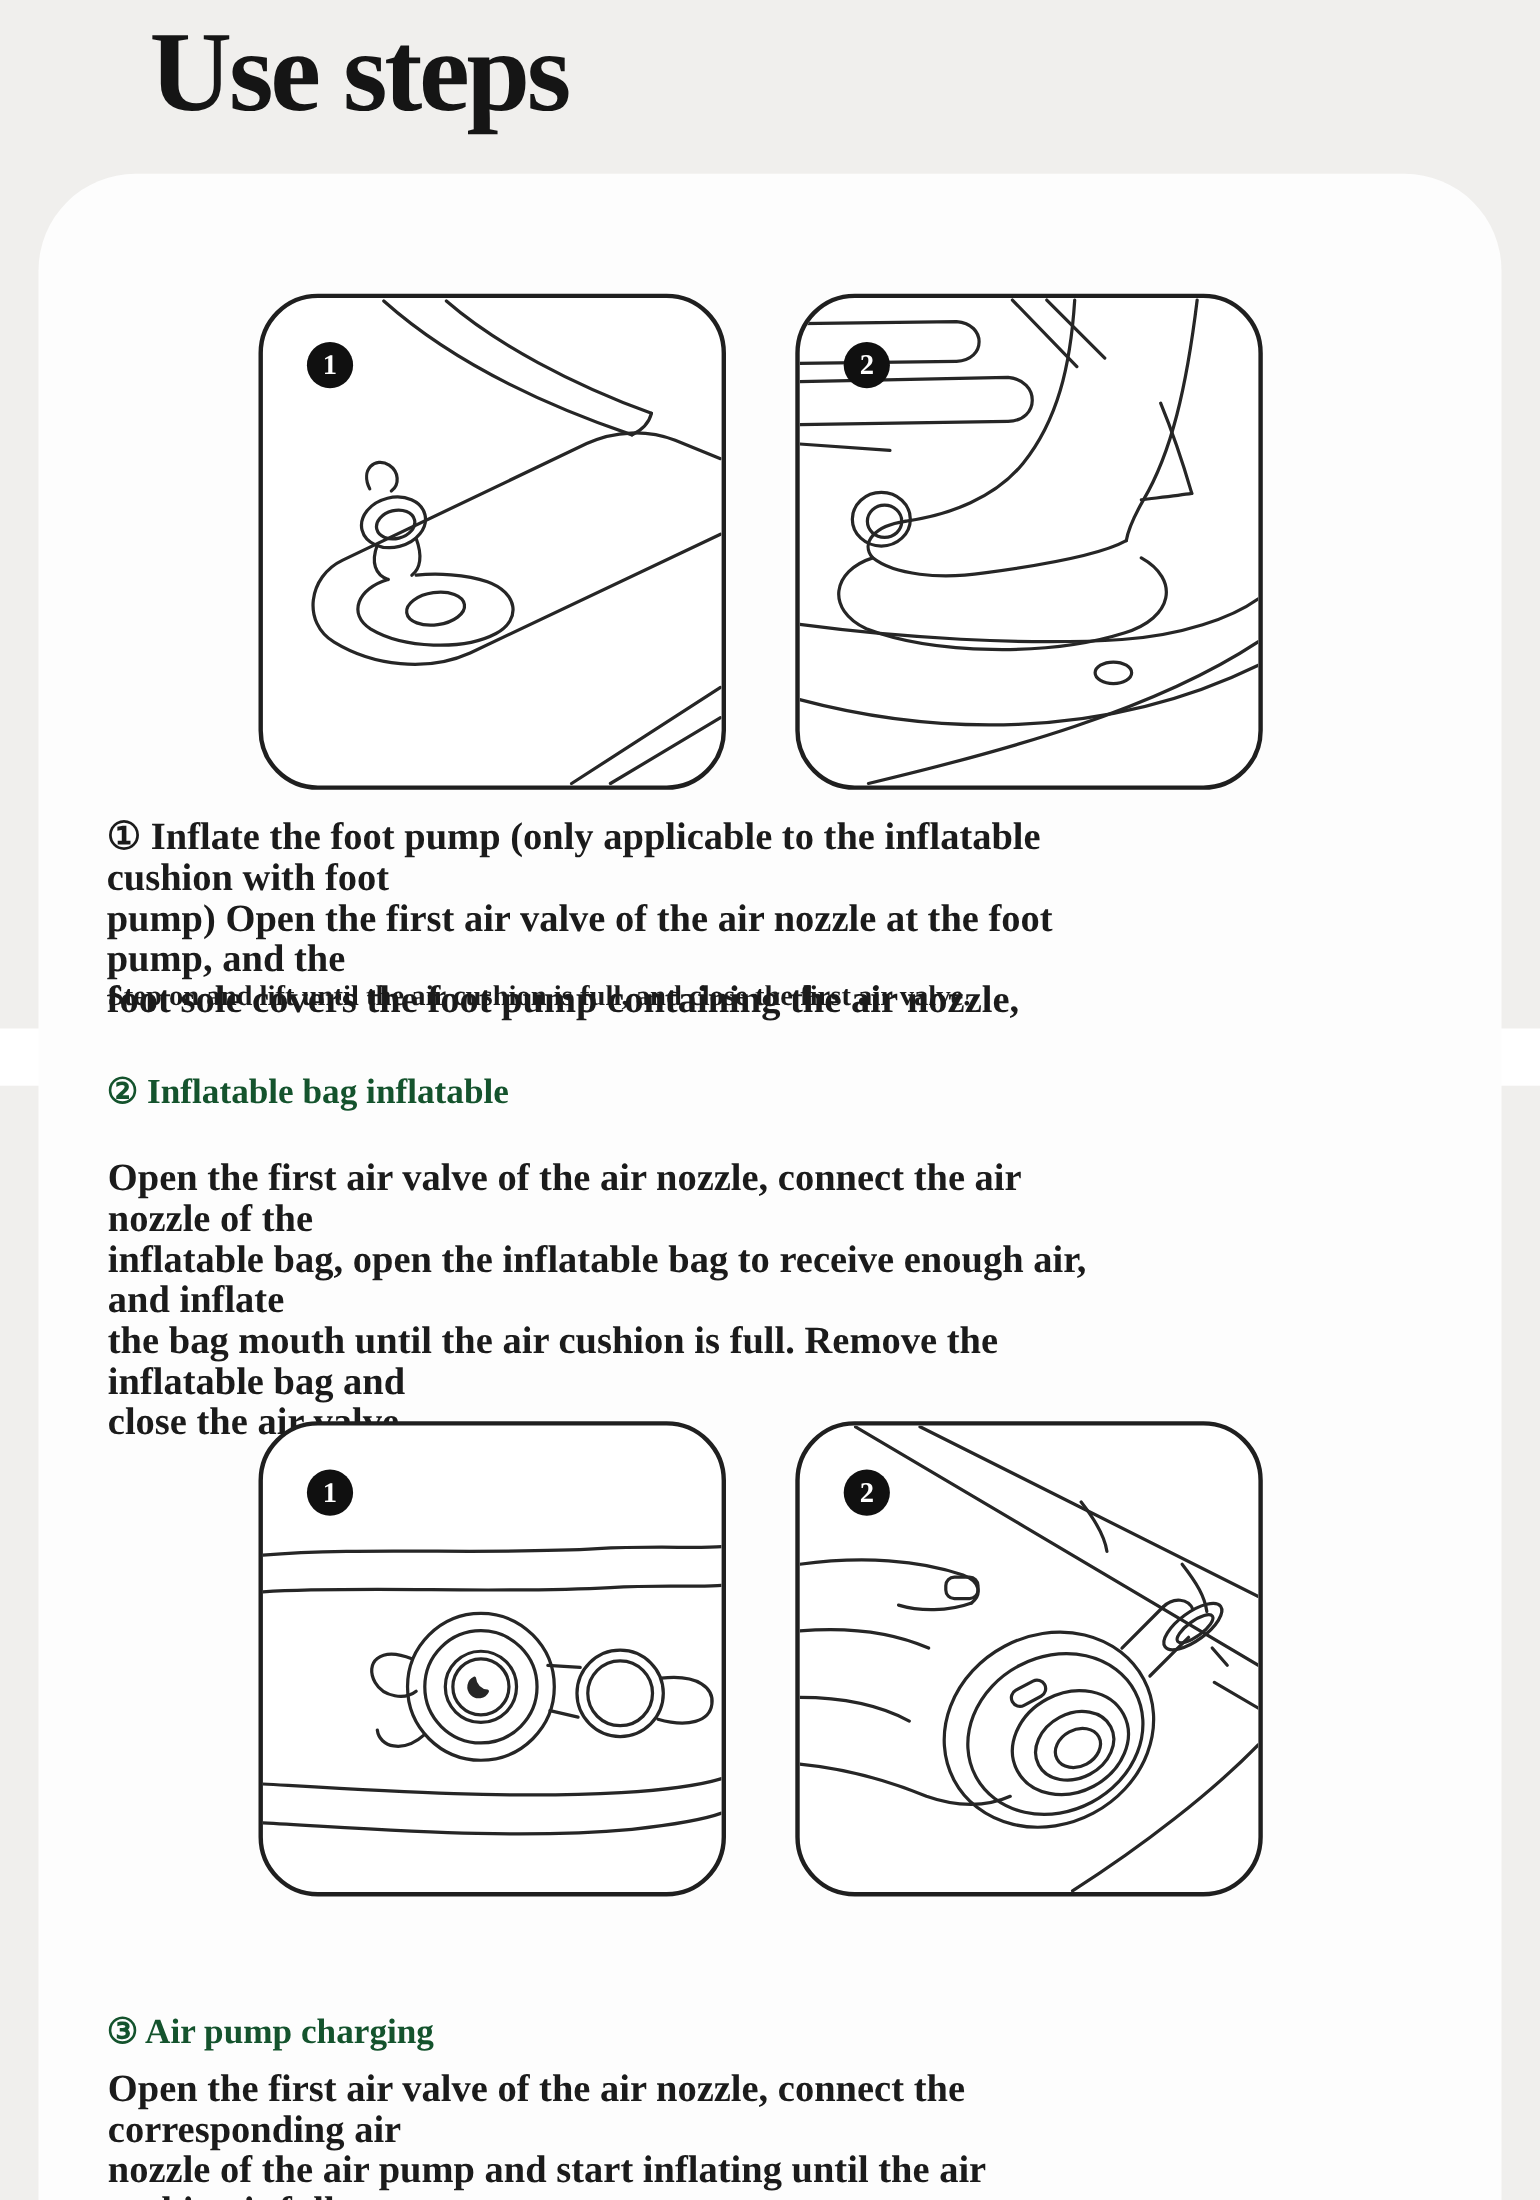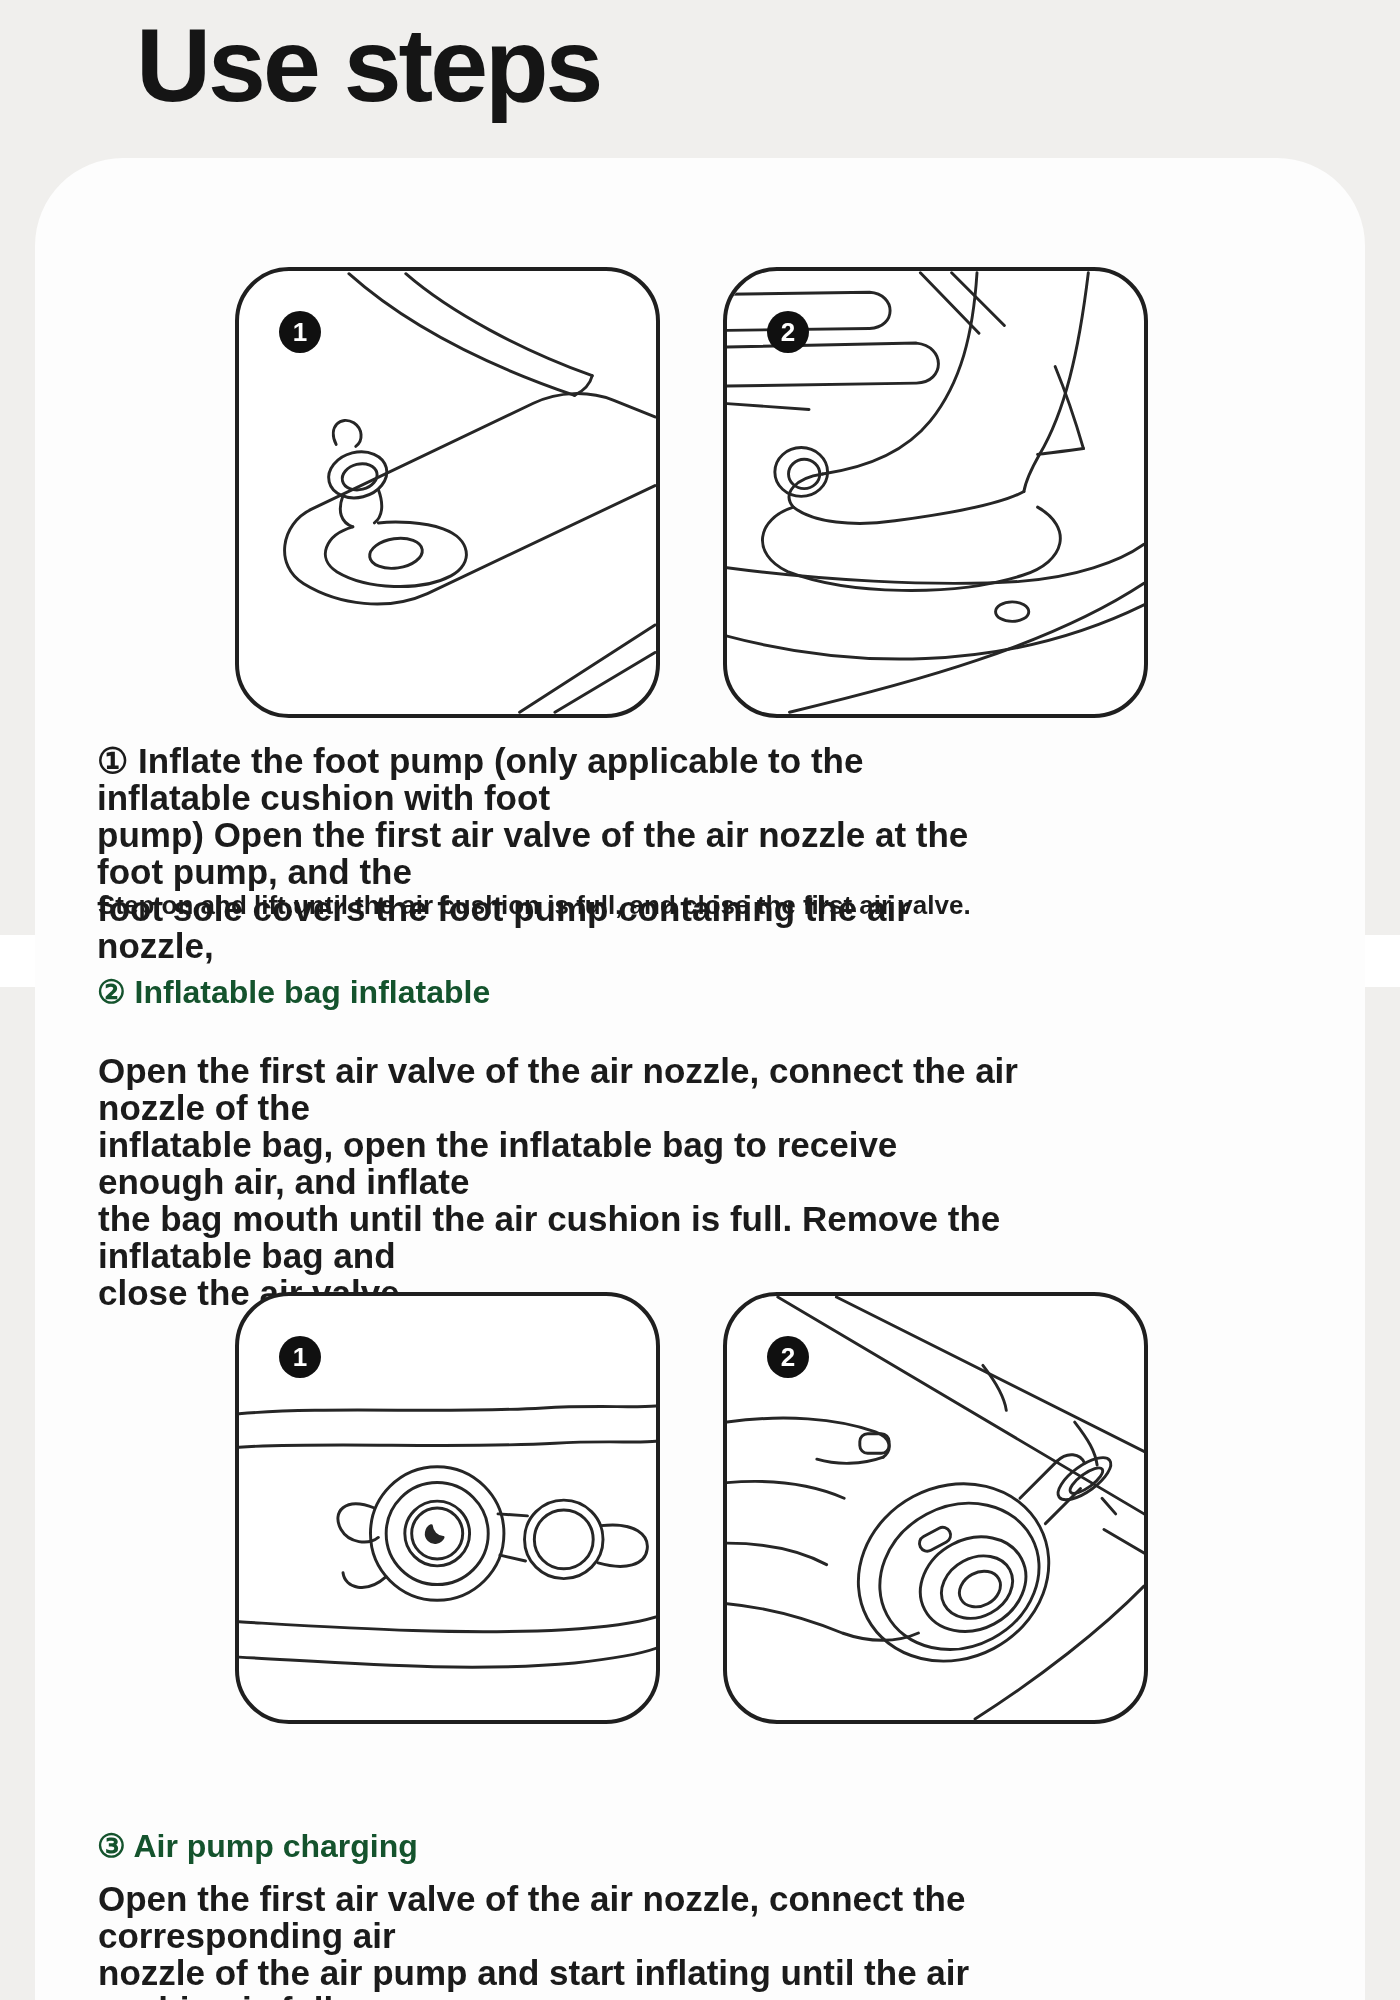--- a/index.html
+++ b/index.html
@@ -1,19 +1,19 @@
 <!DOCTYPE html>
 <html><head>
 <meta charset="utf-8">
 <style>
   html,body{margin:0;padding:0;background:#e8e7e5;}
   #page{
     position:relative;width:1400px;height:2000px;margin:0 auto;
     background:#f0efed;overflow:hidden;
-    font-family:Liberation Sans, sans-serif;color:#1b1b1b;
+    font-family:Liberation Serif, serif;color:#1b1b1b;
   }
   .seam-band{position:absolute;left:0;top:935px;width:1400px;height:52px;background:#ffffff;z-index:0;}
   .card{
     position:absolute;left:35px;top:158px;width:1330px;height:1842px;
     background:#fdfdfd;border-radius:88px 88px 0 0;z-index:1;
   }
   .page-title{
     position:absolute;left:136px;top:6px;z-index:2;
     font-size:104px;font-weight:bold;letter-spacing:-3px;color:#151515;white-space:nowrap;
   }

